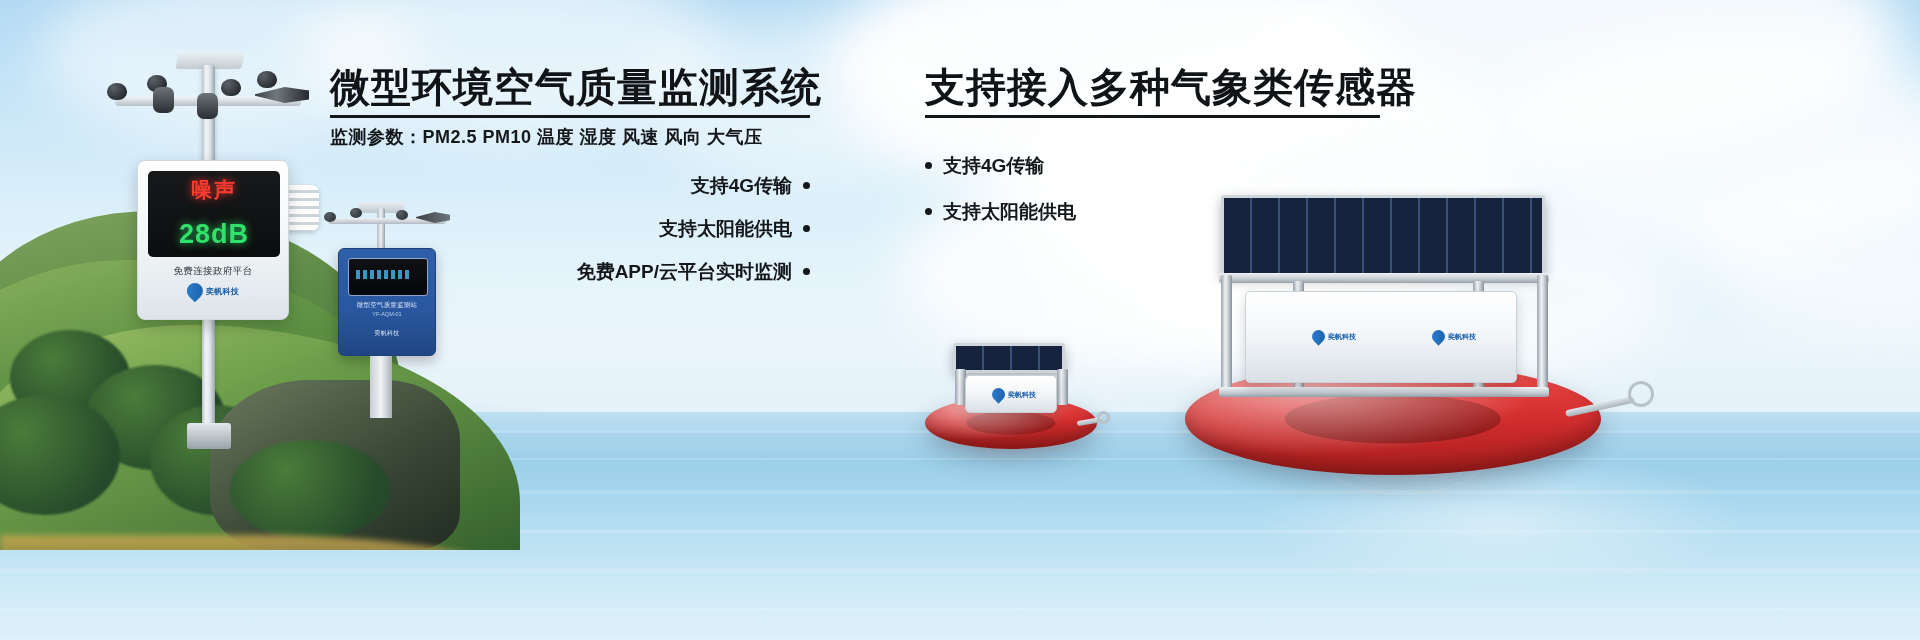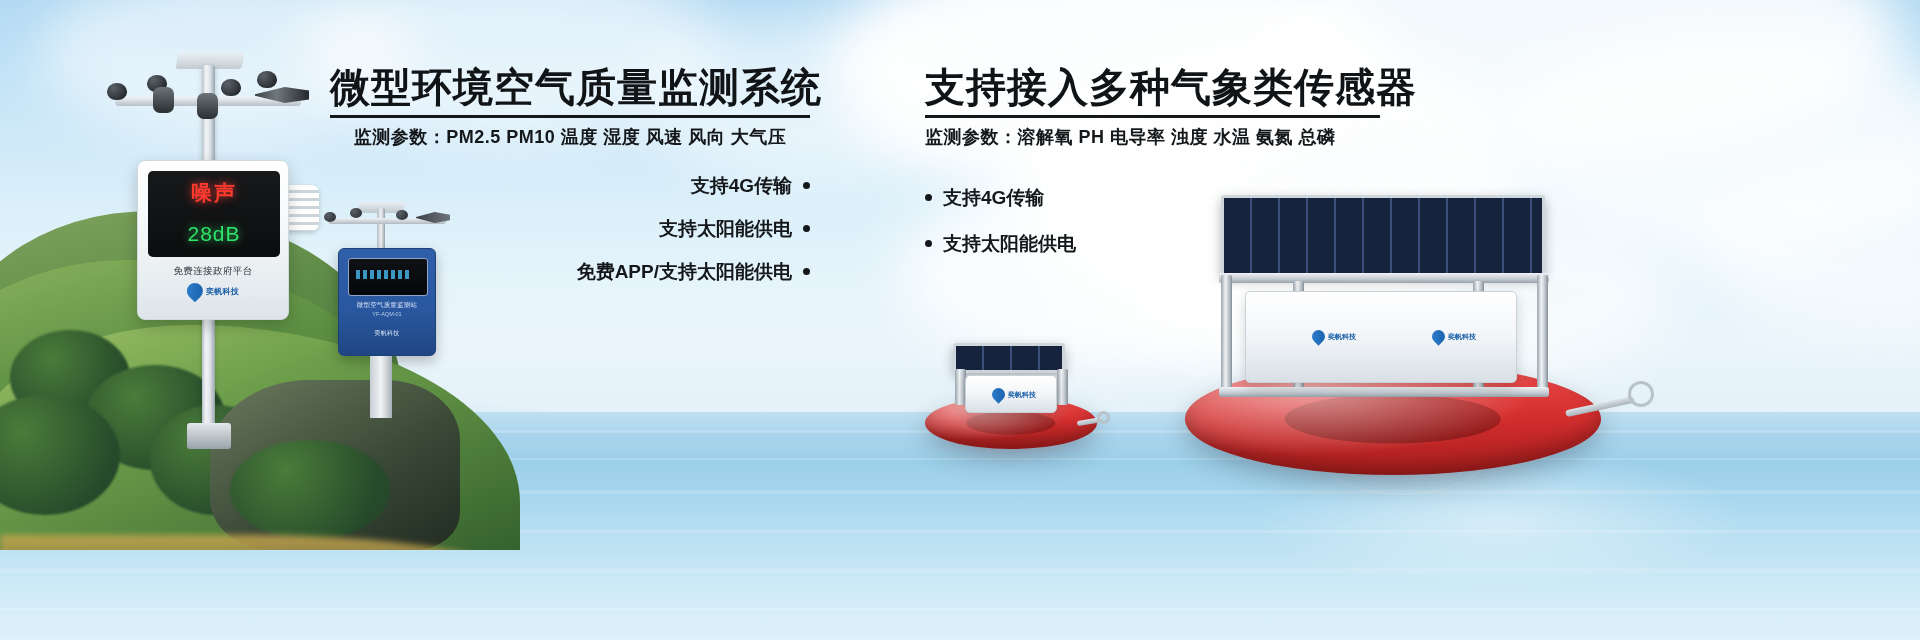--- a/index.html
+++ b/index.html
@@ -158,21 +158,21 @@
     position:absolute; left:10px; top:10px; width:132px; height:86px;
     background:linear-gradient(180deg,#18191b,#0c0d0e);
     border-radius:5px; overflow:hidden;
     display:flex; flex-direction:column; align-items:center; justify-content:center;
   }
   .screen .lbl {
     color:#ff3b30; font-size:21px; font-weight:bold; letter-spacing:2px;
     text-shadow:0 0 8px rgba(255,59,48,.85); line-height:1.1;
   }
   .screen .val {
-    color:#2fe36a; font-size:21px; font-weight:normal; letter-spacing:1px;
+    color:#2fe36a; font-size:27px; font-weight:bold; letter-spacing:1px;
     text-shadow:0 0 9px rgba(47,227,106,.8); line-height:1.2; margin-top:17px;
   }
   .enc-caption {
     position:absolute; left:0; top:104px; width:100%; text-align:center;
     font-size:9.5px; color:#2c3338; letter-spacing:.4px;
   }
   .enc-logo {
     position:absolute; left:50%; top:122px; transform:translateX(-50%);
     display:flex; align-items:center; gap:3px;
   }
@@ -302,21 +302,21 @@
   }
   .panel-left .title  { text-align:center; }
   .panel-right .title { text-align:left; }
 
   .divider { height:2.5px; background:#15181b; margin:7px 0 6px; }
 
   .params {
     font-size:18px; font-weight:bold; color:#15181b; line-height:1.45;
     letter-spacing:.5px; white-space:nowrap;
   }
-  .panel-left  .params { text-align:center; }
+  .panel-left  .params { text-align:left; }
   .panel-left  .params .l2 { padding-right:0; }
   .panel-right .params { text-align:left; }
 
   .bullets { margin-top:26px; }
   .bullet {
     display:flex; align-items:center; gap:11px;
     font-size:19px; font-weight:bold; color:#15181b;
     line-height:1; margin-bottom:24px; white-space:nowrap;
   }
   .panel-left .bullet  { justify-content:flex-end; }
@@ -478,32 +478,29 @@
     <div class="bullets">
       <div class="bullet">
         <span>支持4G传输</span>
         <span class="dot"></span>
       </div>
       <div class="bullet">
         <span>支持太阳能供电</span>
         <span class="dot"></span>
       </div>
       <div class="bullet">
-        <span>免费APP/支持太阳能供电</span>
+        <span>免费APP/云平台实时监测</span>
         <span class="dot"></span>
       </div>
     </div>
   </div>
 
   <div class="panel-right">
     <div class="title">支持接入多种气象类传感器</div>
     <div class="divider"></div>
-    <div class="params">
-      <div class="l1">监测参数：溶解氧   PH   电导率   浊度   水温   氨氮  总磷</div>
-    </div>
     <div class="bullets">
       <div class="bullet">
         <span class="dot"></span>
         <span>支持4G传输</span>
       </div>
       <div class="bullet">
         <span class="dot"></span>
         <span>支持太阳能供电</span>
       </div>
     </div>

